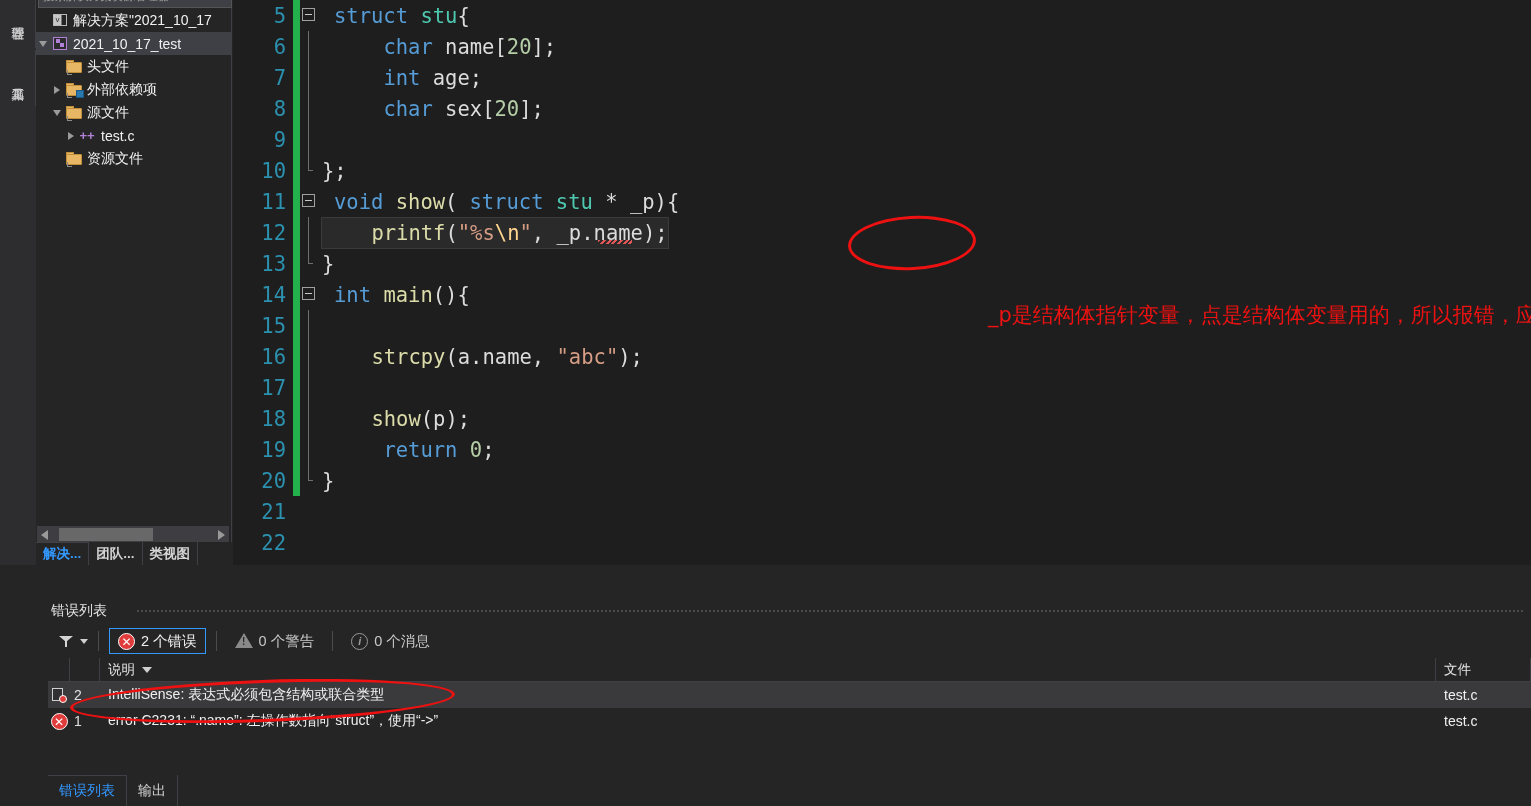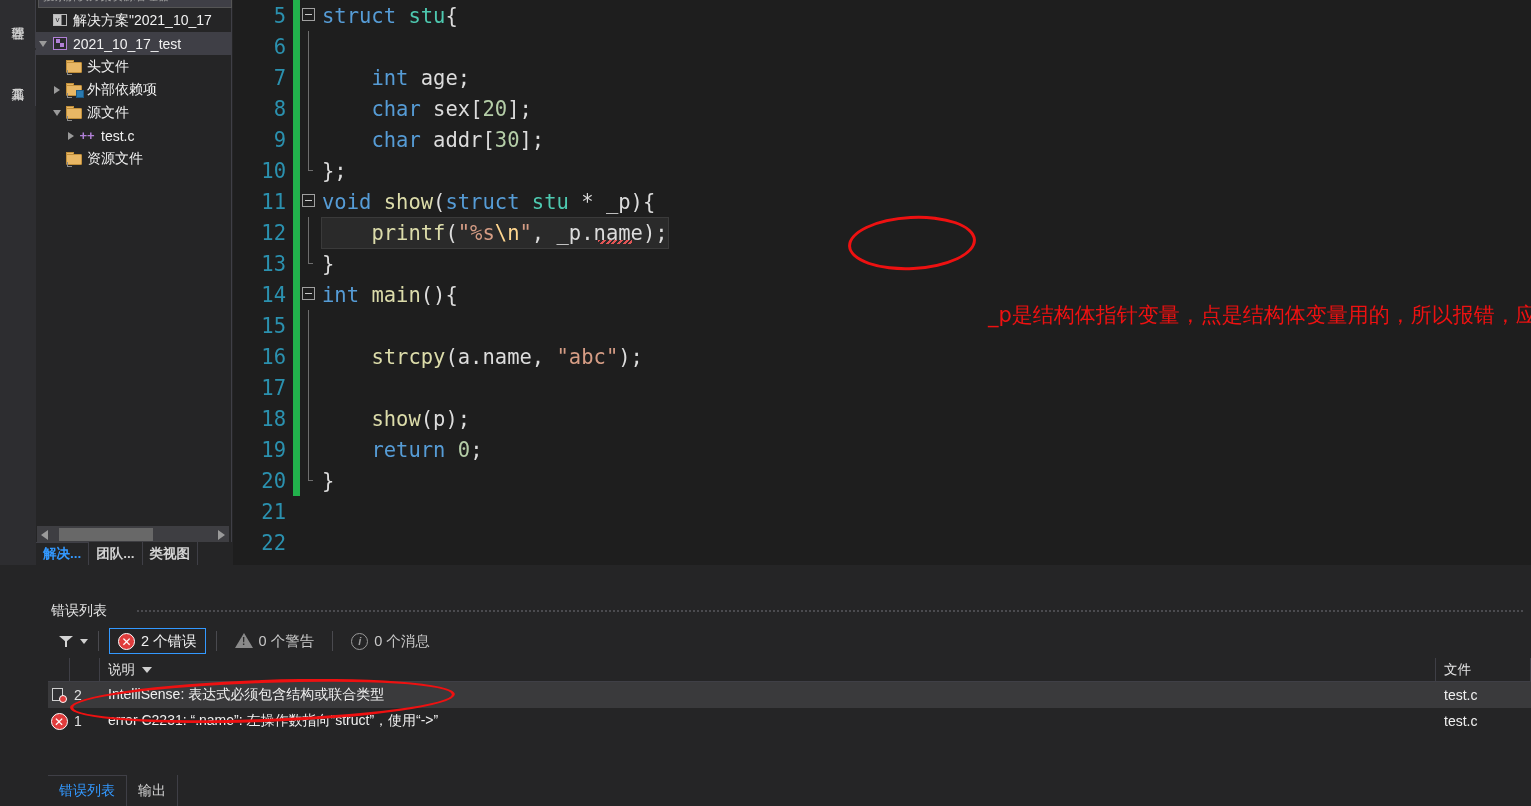--- a/index.html
+++ b/index.html
@@ -168,21 +168,21 @@
   }
   .vline.endcap { height: 16px; }
   .vline.endcap:after {
     content: ""; position: absolute; left: 0; top: 15px; width: 5px; height: 1px; background: #6e6e6e;
   }
   .ctext { position: relative; padding-left: 2px; }
   .hl-line .ctext-inner {
     background: #2a2a2a; outline: 1px solid #3a3a3a; padding: 3px 0;
   }
   
-  .kw { color: #569cd6; }
+  .kw { color: #569cd6; margin-left: 12px; }
   .typ { color: #4ec9b0; }
   .fn { color: #dcdcaa; }
   .str { color: #d69d85; }
   .esc { color: #ffd68f; }
   .num { color: #b5cea8; }
   .pl  { color: #dcdcdc; }
 
   .squiggle {
     position: absolute; bottom: -1px; left: 0; height: 4px; width: 34px;
     background: repeating-linear-gradient(135deg, #e05555 0 2px, transparent 2px 4px);
@@ -459,24 +459,24 @@
         </div>
         <div class="sol-tab">
           <span>类视图</span>
         </div>
       </div>
   </div>
 
   <div class="editor">
     <div class="code-area" id="code-area">
         <div class="cline"><span class="lnum">5</span><span class="chg on"></span><span class="gut"><span class="collapse"></span></span><span class="ctext"><span class="kw">struct</span><span class="pl"> </span><span class="typ">stu</span><span class="pl">{</span></span></div>
-        <div class="cline"><span class="lnum">6</span><span class="chg on"></span><span class="gut"><span class="vline"></span></span></div>
+        <div class="cline"><span class="lnum">6</span><span class="chg on"></span><span class="gut"><span class="vline"></span></span><span class="ctext"><span class="pl">    </span><span class="kw">char</span><span class="pl"> name</span><span class="pl">[</span><span class="num">20</span><span class="pl">];</span></span></div>
         <div class="cline"><span class="lnum">7</span><span class="chg on"></span><span class="gut"><span class="vline"></span></span><span class="ctext"><span class="pl">    </span><span class="kw">int</span><span class="pl"> age;</span></span></div>
         <div class="cline"><span class="lnum">8</span><span class="chg on"></span><span class="gut"><span class="vline"></span></span><span class="ctext"><span class="pl">    </span><span class="kw">char</span><span class="pl"> sex</span><span class="pl">[</span><span class="num">20</span><span class="pl">];</span></span></div>
-        <div class="cline"><span class="lnum">9</span><span class="chg on"></span><span class="gut"><span class="vline"></span></span><span class="ctext"><span class="pl">    </span><span class="kw">char</span><span class="pl"> addr</span><span class="pl">[</span><span class="num">30</span><span class="pl">];</span></span></div>
+        <div class="cline"><span class="lnum">9</span><span class="chg on"></span><span class="gut"><span class="vline"></span></span></div>
         <div class="cline"><span class="lnum">10</span><span class="chg on"></span><span class="gut"><span class="vline endcap"></span></span><span class="ctext"><span class="pl">};</span></span></div>
         <div class="cline"><span class="lnum">11</span><span class="chg on"></span><span class="gut"><span class="collapse"></span></span><span class="ctext"><span class="kw">void</span><span class="pl"> </span><span class="fn">show</span><span class="pl">(</span><span class="kw">struct</span><span class="pl"> </span><span class="typ">stu</span><span class="pl"> * _p){</span></span></div>
         <div class="cline hl-line"><span class="lnum">12</span><span class="chg on"></span><span class="gut"><span class="vline"></span></span><span class="ctext"><span class="ctext-inner"><span class="pl">    </span><span class="fn">printf</span><span class="pl">(</span><span class="str">"%s</span><span class="esc">\n</span><span class="str">"</span><span class="pl">, _p.name);</span></span><span class="squiggle" style="left:278px;bottom:1px"></span></span></div>
         <div class="cline"><span class="lnum">13</span><span class="chg on"></span><span class="gut"><span class="vline endcap"></span></span><span class="ctext"><span class="pl">}</span></span></div>
         <div class="cline"><span class="lnum">14</span><span class="chg on"></span><span class="gut"><span class="collapse"></span></span><span class="ctext"><span class="kw">int</span><span class="pl"> </span><span class="fn">main</span><span class="pl">(){</span></span></div>
         <div class="cline"><span class="lnum">15</span><span class="chg on"></span><span class="gut"><span class="vline"></span></span></div>
         <div class="cline"><span class="lnum">16</span><span class="chg on"></span><span class="gut"><span class="vline"></span></span><span class="ctext"><span class="pl">    </span><span class="fn">strcpy</span><span class="pl">(a.name, </span><span class="str">"abc"</span><span class="pl">);</span></span></div>
         <div class="cline"><span class="lnum">17</span><span class="chg on"></span><span class="gut"><span class="vline"></span></span></div>
         <div class="cline"><span class="lnum">18</span><span class="chg on"></span><span class="gut"><span class="vline"></span></span><span class="ctext"><span class="pl">    </span><span class="fn">show</span><span class="pl">(p);</span></span></div>
         <div class="cline"><span class="lnum">19</span><span class="chg on"></span><span class="gut"><span class="vline"></span></span><span class="ctext"><span class="pl">    </span><span class="kw">return</span><span class="pl"> </span><span class="num">0</span><span class="pl">;</span></span></div>

